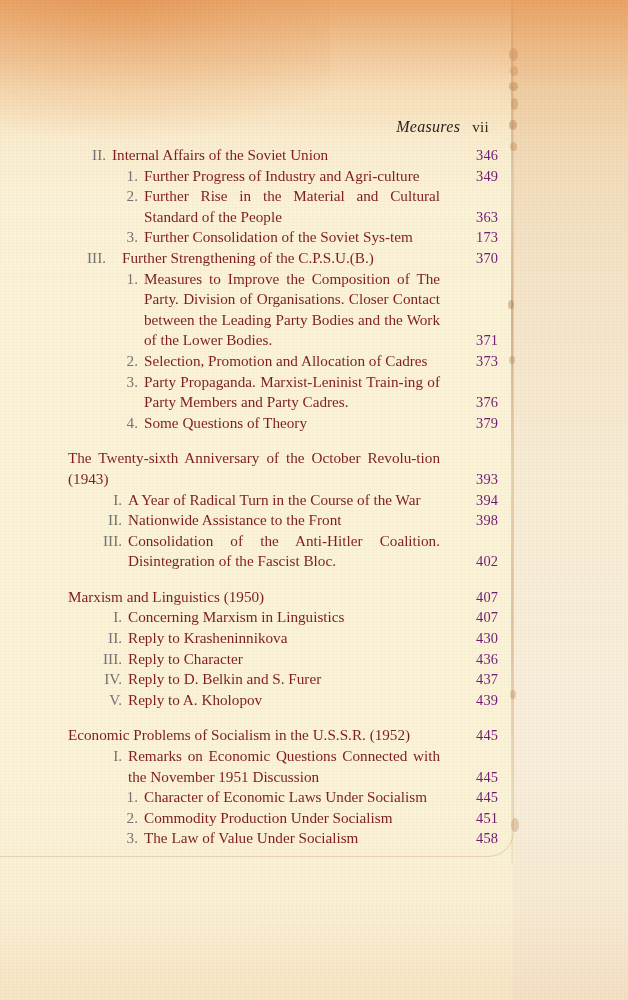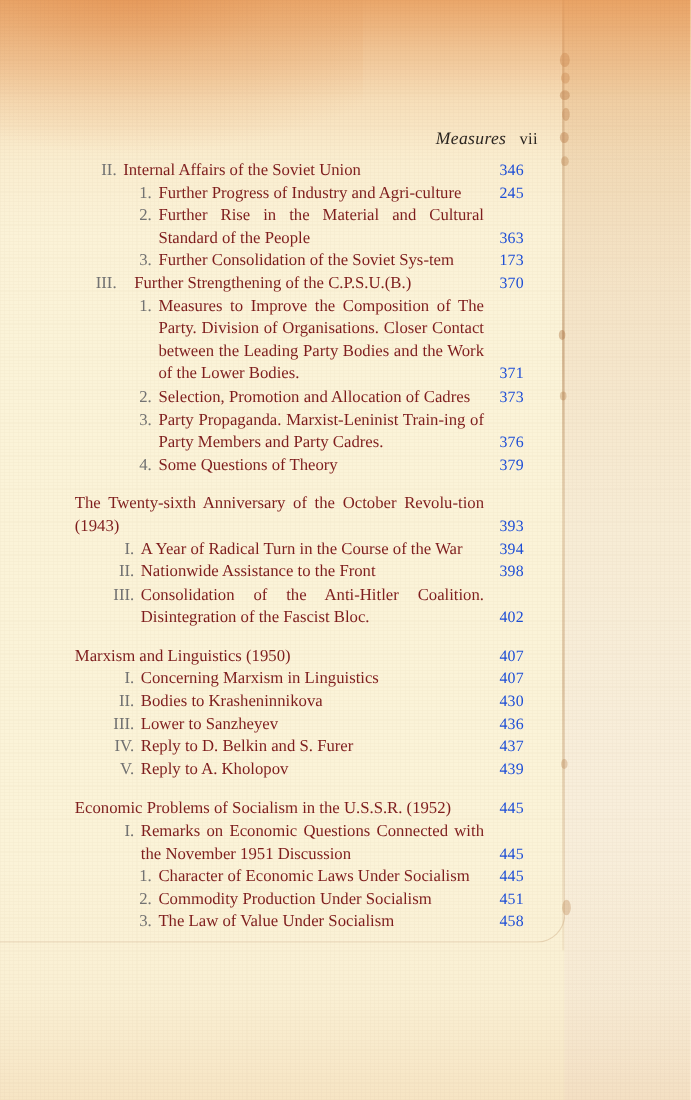--- a/index.html
+++ b/index.html
@@ -178,24 +178,24 @@
   .title {
     font-size: 15.2px;
     line-height: 20.6px;
     text-align: justify;
     text-align-last: left;
     color: #7f1d1d;
     hyphens: manual;
   }
   .folio {
     position: absolute;
-    left: 454px;
+    left: 476px;
     font-size: 14.4px;
     line-height: 20.6px;
-    color: #1d4ed8;
+    color: #701a75;
     letter-spacing: 0.2px;
   }
 
   
   
   .lvl-work .title   { margin-left: 68px;  width: 372px; }
 
   
   .lvl-roman .marker { left: 60px;  width: 62px; }
   .lvl-roman .title  { margin-left: 128px; width: 312px; }
@@ -262,21 +262,21 @@
           <div class="entry-row">
             <span class="marker">II.</span>
             <div class="title">Internal Affairs of the Soviet Union</div>
             <span class="folio" style="top: 0px;">346</span>
           </div>
         </div>
         <div class="entry lvl-num">
           <div class="entry-row">
             <span class="marker">1.</span>
             <div class="title">Further Progress of Industry and Agri-<wbr>culture</div>
-            <span class="folio" style="top: 0px;">245</span>
+            <span class="folio" style="top: 0px;">349</span>
           </div>
         </div>
         <div class="entry lvl-num">
           <div class="entry-row">
             <span class="marker">2.</span>
             <div class="title">Further Rise in the Material and Cultural Standard of the People</div>
             <span class="folio" style="top: 20.6px;">363</span>
           </div>
         </div>
         <div class="entry lvl-num">
@@ -359,28 +359,28 @@
         <div class="entry lvl-roman">
           <div class="entry-row">
             <span class="marker">I.</span>
             <div class="title">Concerning Marxism in Linguistics</div>
             <span class="folio" style="top: 0px;">407</span>
           </div>
         </div>
         <div class="entry lvl-roman">
           <div class="entry-row">
             <span class="marker">II.</span>
-            <div class="title">Bodies to Krasheninnikova</div>
+            <div class="title">Reply to Krasheninnikova</div>
             <span class="folio" style="top: 0px;">430</span>
           </div>
         </div>
         <div class="entry lvl-roman">
           <div class="entry-row">
             <span class="marker">III.</span>
-            <div class="title">Lower to Sanzheyev</div>
+            <div class="title">Reply to Character</div>
             <span class="folio" style="top: 0px;">436</span>
           </div>
         </div>
         <div class="entry lvl-roman">
           <div class="entry-row">
             <span class="marker">IV.</span>
             <div class="title">Reply to D. Belkin and S. Furer</div>
             <span class="folio" style="top: 0px;">437</span>
           </div>
         </div>

